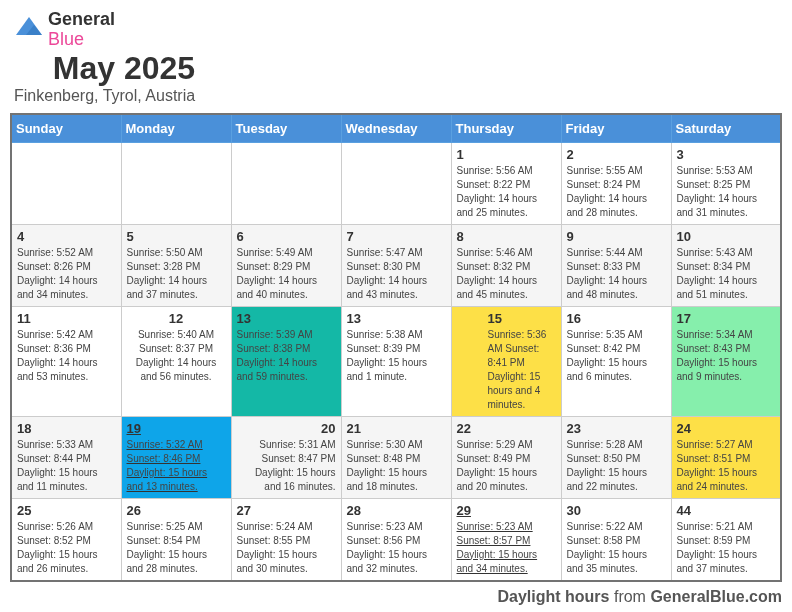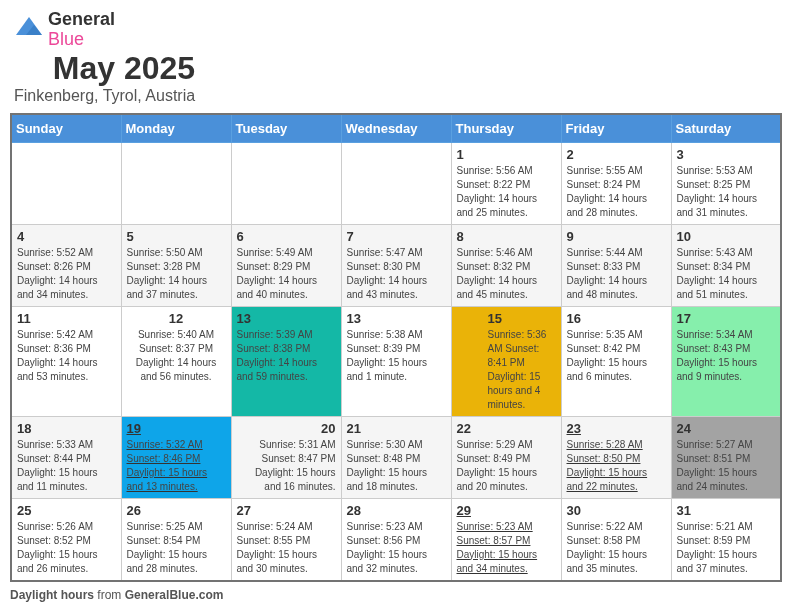--- a/index.html
+++ b/index.html
@@ -94,23 +94,23 @@
     .day-info {
       font-size: 10px;
       color: #444;
       line-height: 1.4;
     }
     .empty {
       background: #f9f9f9;
     }
     .footer-note {
       margin-top: 6px;
-      font-size: 12px;
+      font-size: 16px;
       color: #555;
-      text-align: left;
+      text-align: right;
     }
     .footer-note span {
       font-weight: bold;
     }
   </style>
 </head>
 <body>
 
 <div class="header">
   <div class="logo">
@@ -242,21 +242,21 @@
 Daylight: 14 hours
 and 59 minutes.</div>
         </td>
         <td style="background: rgb(255, 255, 255);">
           <span class="day-num">13</span>
           <div class="day-info">Sunrise: 5:38 AM
 Sunset: 8:39 PM
 Daylight: 15 hours
 and 1 minute.</div>
         </td>
-        <td style="background: #eab308; padding-left: 36px;">
+        <td style="background: #fde047; padding-left: 36px;">
           <span class="day-num">15</span>
           <div class="day-info">Sunrise: 5:36 AM
 Sunset: 8:41 PM
 Daylight: 15 hours
 and 4 minutes.</div>
         </td>
         <td style="background: rgb(255, 255, 255);">
           <span class="day-num">16</span>
           <div class="day-info">Sunrise: 5:35 AM
 Sunset: 8:42 PM
@@ -300,28 +300,28 @@
 Daylight: 15 hours
 and 18 minutes.</div>
         </td>
         <td style="background: rgb(245, 245, 245);">
           <span class="day-num">22</span>
           <div class="day-info">Sunrise: 5:29 AM
 Sunset: 8:49 PM
 Daylight: 15 hours
 and 20 minutes.</div>
         </td>
-        <td style="background: rgb(245, 245, 245); text-decoration: underline;">
+        <td style="background: rgb(245, 245, 245);">
           <span class="day-num">23</span>
           <div class="day-info">Sunrise: 5:28 AM
 Sunset: 8:50 PM
 Daylight: 15 hours
 and 22 minutes.</div>
         </td>
-        <td style="background: #a3a3a3; margin-left: 32px;">
+        <td style="background: #fde047; margin-left: 32px;">
           <span class="day-num">24</span>
           <div class="day-info">Sunrise: 5:27 AM
 Sunset: 8:51 PM
 Daylight: 15 hours
 and 24 minutes.</div>
         </td>
       </tr>
       <tr>
         <td style="background: rgb(255, 255, 255);">
           <span class="day-num">25</span>
@@ -359,21 +359,21 @@
 and 34 minutes.</div>
         </td>
         <td style="background: rgb(255, 255, 255);">
           <span class="day-num">30</span>
           <div class="day-info">Sunrise: 5:22 AM
 Sunset: 8:58 PM
 Daylight: 15 hours
 and 35 minutes.</div>
         </td>
         <td style="background: rgb(255, 255, 255);">
-          <span class="day-num">31</span>
+          <span class="day-num">44</span>
           <div class="day-info">Sunrise: 5:21 AM
 Sunset: 8:59 PM
 Daylight: 15 hours
 and 37 minutes.</div>
         </td>
       </tr>
     </tbody>
 </table>
 
 <div class="footer-note">

